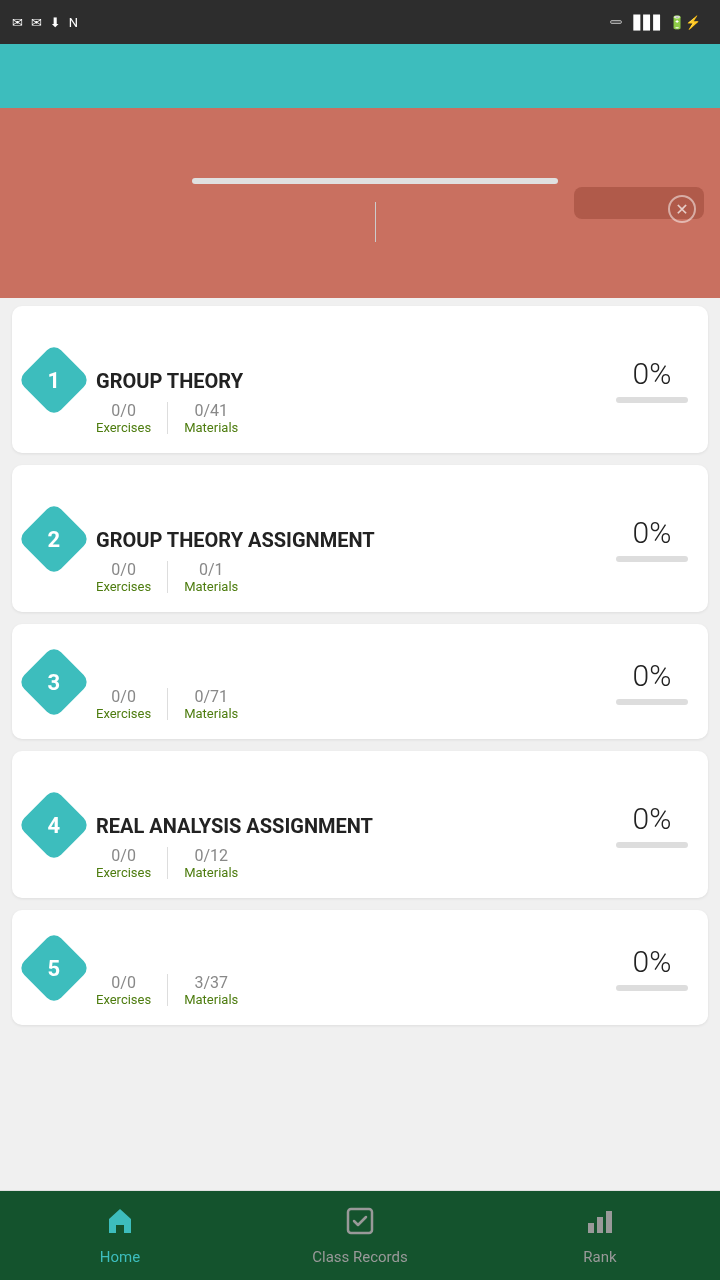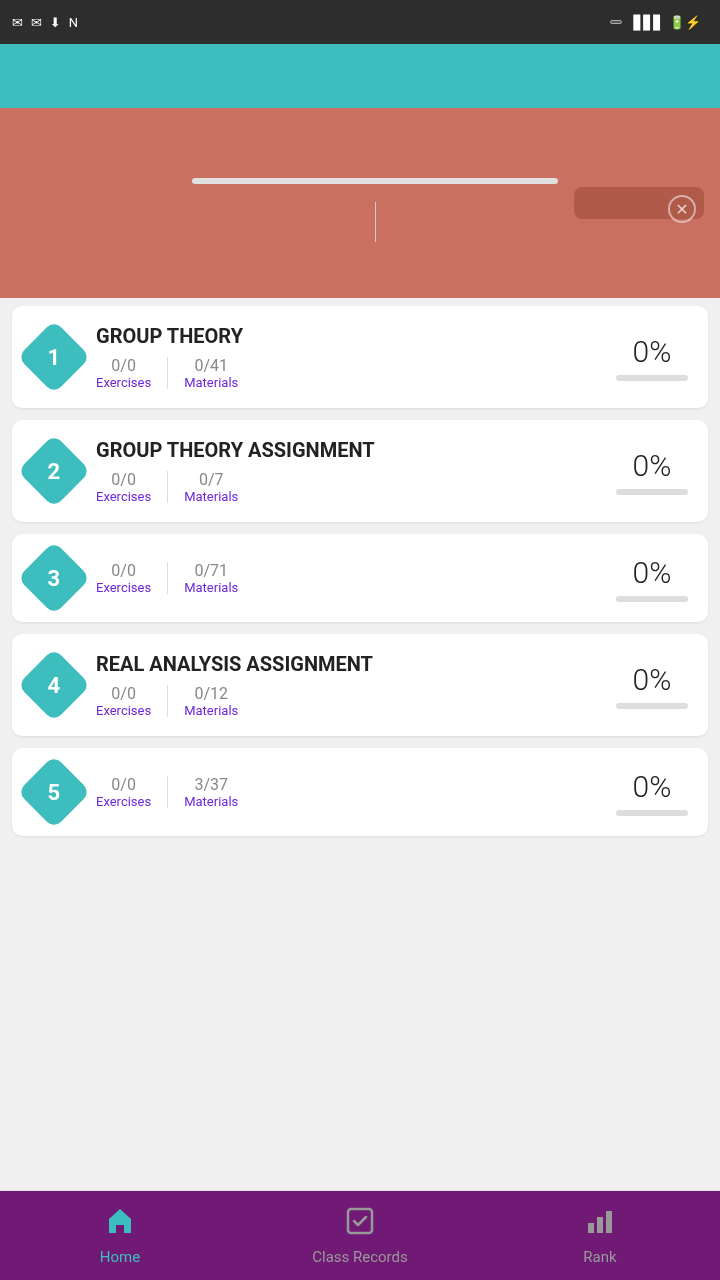--- a/index.html
+++ b/index.html
@@ -130,41 +130,41 @@
       color: white;
       font-size: 22px;
       font-weight: bold;
       flex-shrink: 0;
       transform: rotate(45deg);
     }
     .chapter-badge-inner {
       transform: rotate(-45deg);
     }
 
-    .chapter-info { flex: 1; }
+    .chapter-info { flex: 1; margin-top: 45px; }
     .chapter-name { font-size: 20px; font-weight: bold; color: #222; margin-bottom: 8px; }
     .chapter-stats { display: flex; align-items: center; gap: 0; }
     .ch-stat { display: flex; flex-direction: column; align-items: center; }
     .ch-stat-val { font-size: 16px; color: #888; }
-    .ch-stat-lbl { font-size: 13px; color: #6d28d9; }
+    .ch-stat-lbl { font-size: 13px; color: #4d7c0f; }
     .ch-divider { width: 1px; height: 32px; background: #ddd; margin: 0 16px; }
 
     .chapter-percent-block { display: flex; flex-direction: column; align-items: center; min-width: 80px; }
     .chapter-percent { font-size: 30px; color: #222; font-weight: 300; }
     .chapter-progress-bar { width: 72px; height: 6px; background: #ddd; border-radius: 3px; margin-top: 6px; }
     .chapter-progress-fill { height: 100%; background: #3dbdbd; border-radius: 3px; }
 
     
     .bottom-nav {
       position: fixed;
       bottom: 0;
       left: 0;
       width: 720px;
       height: 90px;
-      background: #701a75;
+      background: #14532d;
       display: flex;
       align-items: center;
       border-top: 1px solid #e0e0e0;
     }
     .nav-tab {
       flex: 1;
       display: flex;
       flex-direction: column;
       align-items: center;
       justify-content: center;
@@ -277,21 +277,21 @@
     </div>
     <div class="chapter-info">
       <div class="chapter-name">GROUP THEORY ASSIGNMENT</div>
       <div class="chapter-stats">
         <div class="ch-stat">
           <span class="ch-stat-val">0/0</span>
           <span class="ch-stat-lbl">Exercises</span>
         </div>
         <div class="ch-divider"></div>
         <div class="ch-stat">
-          <span class="ch-stat-val">0/7</span>
+          <span class="ch-stat-val">0/1</span>
           <span class="ch-stat-lbl">Materials</span>
         </div>
       </div>
     </div>
     <div class="chapter-percent-block">
       <span class="chapter-percent">0%</span>
       <div class="chapter-progress-bar">
         <div class="chapter-progress-fill" style="width:0%"></div>
       </div>
     </div>

